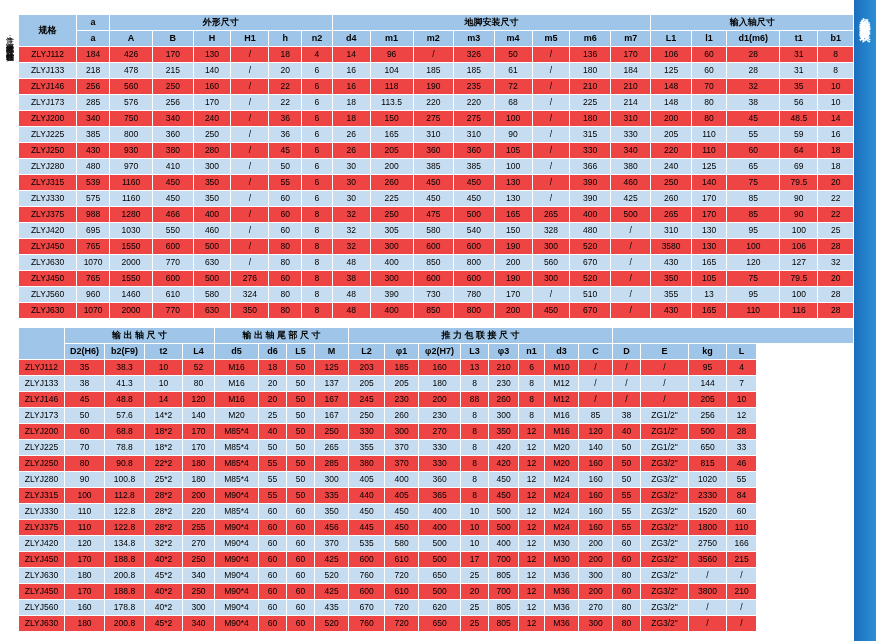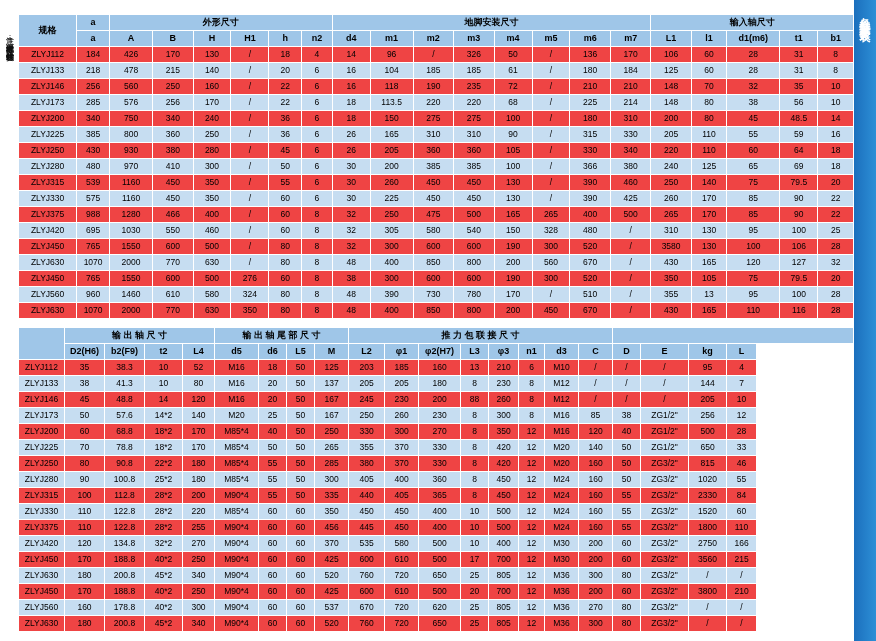--- a/index.html
+++ b/index.html
@@ -910,21 +910,21 @@
           </tr>
           <tr class="r-even">
             <td class="spec">ZLYJ560</td>
             <td>160</td>
             <td>178.8</td>
             <td>40*2</td>
             <td>300</td>
             <td>M90*4</td>
             <td>60</td>
             <td>60</td>
-            <td>537</td>
+            <td>435</td>
             <td>670</td>
             <td>720</td>
             <td>620</td>
             <td>25</td>
             <td>805</td>
             <td>12</td>
             <td>M36</td>
             <td>270</td>
             <td>80</td>
             <td>ZG3/2"</td>

